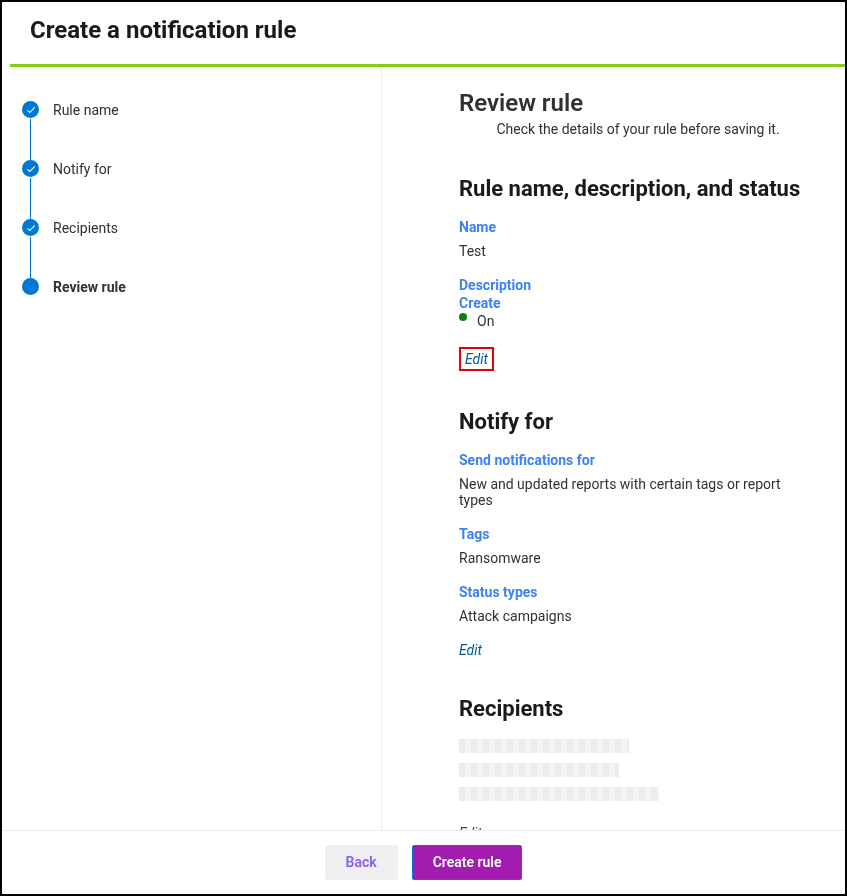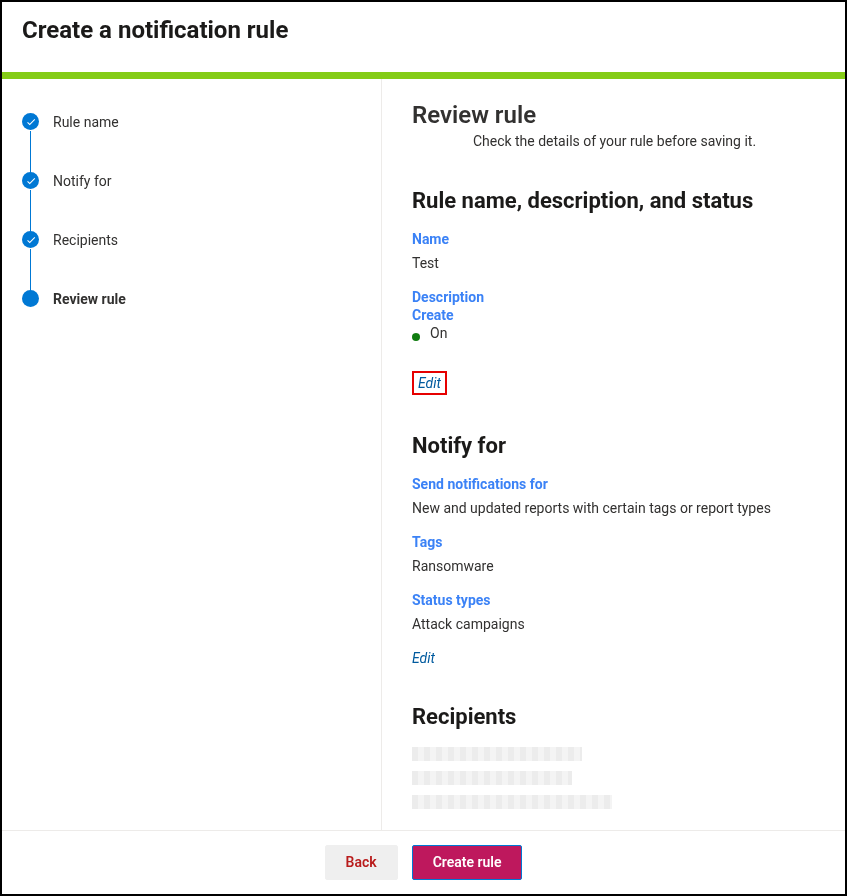--- a/index.html
+++ b/index.html
@@ -12,33 +12,35 @@
   }
   .frame {
     width: 847px;
     height: 896px;
     border: 2px solid #000;
     display: flex;
     flex-direction: column;
     position: relative;
   }
   .header {
-    padding: 14px 20px 28px 20px;
-    border-bottom: 7px solid #84cc16;
+    padding: 14px 20px 20px 20px;
+    border-bottom: 3px solid #84cc16;
+    margin-left: 8px;
   }
   .header h1 {
     margin: 0;
     font-size: 24px;
     font-weight: 700;
     color: #1b1a19;
   }
   .body {
     flex: 1;
     display: flex;
     overflow: hidden;
+    gap: 47px;
   }
   .stepper-col {
     width: 380px;
     border-right: 1px solid #edebe9;
     padding: 34px 20px 20px 20px;
   }
   .main-col {
     flex: 1;
     padding: 22px 28px 20px 30px;
     overflow-y: auto;
@@ -116,22 +118,22 @@
     margin: 0 0 2px 0;
     color: #3b82f6;
   }
   .field-value {
     font-size: 14px;
     color: #323130;
     margin: 8px 0 18px 0;
   }
   .status-row {
     display: flex;
-    align-items: flex-end;
-    margin-bottom: 30px;
+    align-items: flex-start;
+    margin-bottom: 18px;
   }
   .status-dot {
     width: 8px; height: 8px; border-radius: 50%;
     background: #107c10;
     margin-right: 10px;
   }
   .edit-link {
     color: #005a9e;
     font-size: 14px;
     text-decoration: none;
@@ -165,25 +167,25 @@
     font-size: 14px;
     font-weight: 600;
     padding: 8px 20px;
     border: 1px solid transparent;
     border-radius: 2px;
     cursor: pointer;
     line-height: 1.2;
   }
   .btn-secondary {
     background: #efefef;
-    color: #b91c1c;
+    color: #8b5cf6;
     border-color: #efefef;
   }
   .btn-primary {
-    background: #be185d;
+    background: #a21caf;
     color: #fff;
     border-color: #0078d4;
   }
 </style>
 </head>
 <body>
 
 <div class="frame">
 
   <div class="header">

